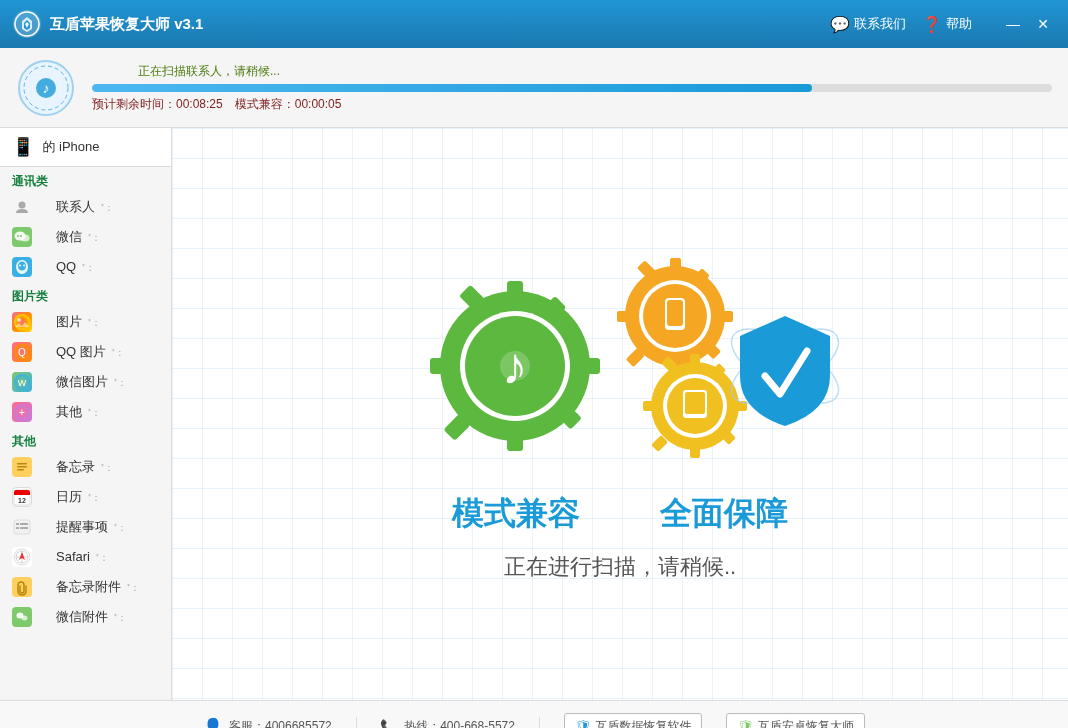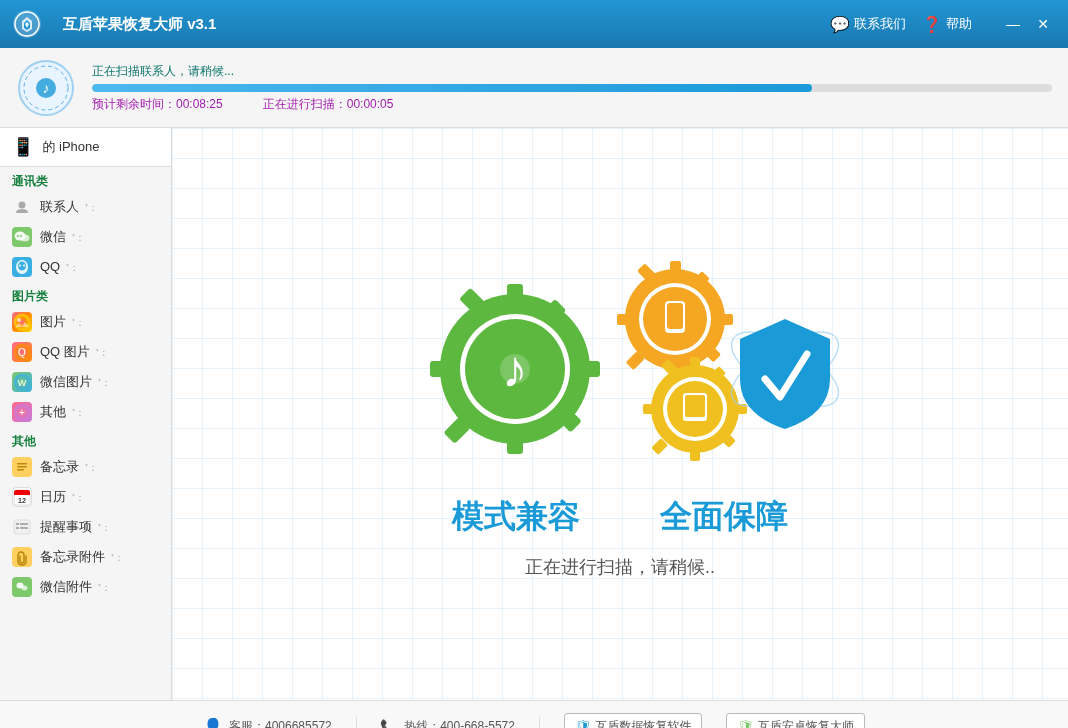--- a/index.html
+++ b/index.html
@@ -14,21 +14,20 @@
 
     
     .title-bar {
       height: 48px;
       background: linear-gradient(180deg, #2196d4 0%, #1a78b0 100%);
       display: flex;
       align-items: center;
       padding: 0 12px;
       color: white;
       user-select: none;
-      gap: 13px;
     }
     .title-logo {
       width: 30px;
       height: 30px;
       margin-right: 8px;
     }
     .title-text {
       font-size: 15px;
       font-weight: bold;
       color: white;
@@ -59,41 +58,42 @@
       display: flex;
       align-items: center;
       justify-content: center;
       color: white;
       font-size: 14px;
       cursor: pointer;
       border-radius: 2px;
     }
     .progress-status-text {
       font-size: 12px;
-      color: #0f766e;
+      color: #4d7c0f;
       margin-bottom: 4px;
+      margin-left: 46px;
     }
     .progress-bar-track {
       height: 8px;
       background: #ddd;
       border-radius: 4px;
       overflow: hidden;
       width: 100%;
     }
     .progress-bar-fill {
       height: 100%;
       background: linear-gradient(90deg, #4db8f0, #1a9ad7);
       border-radius: 4px;
     }
     .progress-times {
       display: flex;
-      gap: 40px;
+      gap: 12px;
       margin-top: 4px;
       font-size: 12px;
-      color: #a21caf;
+      color: #7f1d1d;
     }
 
     
     .main-layout {
       display: flex;
       height: calc(728px - 48px - 52px - 56px);
     }
 
     
     .sidebar {
@@ -116,21 +116,21 @@
     }
     .sidebar-category {
       padding: 6px 12px 2px 12px;
       font-size: 12px;
       color: #15803d;
       font-weight: bold;
     }
     .sidebar-item {
       display: flex;
       align-items: center;
-      gap: 8px;
+      gap: 24px;
       padding: 5px 12px 5px 12px;
       cursor: pointer;
       font-size: 13px;
       color: #333;
     }
     .sidebar-item .item-icon {
       width: 20px;
       height: 20px;
       border-radius: 4px;
       display: flex;
@@ -201,21 +201,21 @@
     .tagline {
       display: flex;
       gap: 80px;
       font-size: 32px;
       font-weight: bold;
       color: #1a9ad7;
     }
 
     
     .scan-text {
-      font-size: 18px;
+      font-size: 22px;
       color: #555;
     }
 
     
     .footer-bar {
       height: 52px;
       background: #f8f8f8;
       border-top: 1px solid #ddd;
       display: flex;
       align-items: center;
@@ -308,21 +308,21 @@
       <text x="29" y="34" text-anchor="middle" fill="white" font-size="14">♪</text>
     </svg>
   </div>
   <div class="scan-info">
     <div class="progress-status-text">正在扫描联系人，请稍候...</div>
     <div class="progress-bar-track">
       <div class="progress-bar-fill" style="width: 75%"></div>
     </div>
     <div class="progress-times">
       <span>预计剩余时间：00:08:25</span>
-      <span>正在进行扫描：00:00:05</span>
+      <span>模式兼容：00:00:05</span>
     </div>
   </div>
 </div>
 
 <div class="main-layout">
 
   <div class="sidebar">
 
     <div class="device-item">
       <span style="font-size:18px; color:#555;">📱</span>
@@ -456,20 +456,32 @@
       <div class="item-icon icon-reminders">
         <svg width="18" height="18" viewBox="0 0 18 18">
             <rect x="1" y="2" width="16" height="14" rx="2" fill="#f0f0f0" stroke="#ddd"></rect>
             <rect x="3" y="5" width="3" height="2" rx="0.5" fill="#aaa"></rect>
             <rect x="7" y="5" width="8" height="2" rx="0.5" fill="#aaa"></rect>
             <rect x="3" y="9" width="3" height="2" rx="0.5" fill="#aaa"></rect>
             <rect x="7" y="9" width="8" height="2" rx="0.5" fill="#aaa"></rect>
           </svg>
       </div>
       <span class="sidebar-item-text">提醒事项 <span class="spin-dots">⁺：</span></span>
+    </div>
+    <div class="sidebar-item">
+      <div class="item-icon icon-safari">
+        <svg width="18" height="18" viewBox="0 0 18 18">
+            <circle cx="9" cy="9" r="8" fill="white" stroke="#ddd"></circle>
+            <circle cx="9" cy="9" r="6" fill="none" stroke="#aaa" stroke-width="0.5"></circle>
+            <line x1="9" y1="3" x2="9" y2="15" stroke="#aaa" stroke-width="0.5"></line>
+            <line x1="3" y1="9" x2="15" y2="9" stroke="#aaa" stroke-width="0.5"></line>
+            <polygon points="9,4 12,12 9,10 6,12" fill="#e00" opacity="0.8"></polygon>
+          </svg>
+      </div>
+      <span class="sidebar-item-text">Safari <span class="spin-dots">⁺：</span></span>
     </div>
     <div class="sidebar-item">
       <div class="item-icon icon-memos">
         <svg width="18" height="18" viewBox="0 0 18 18">
             <rect x="2" y="1" width="14" height="16" rx="2" fill="#ffd060"></rect>
             <path d="M7 8 L7 13 Q7 15 9 15 Q11 15 11 13 L11 7 Q11 4 8 4 Q5 4 5 8 L5 13 Q5 17 9 17 Q13 17 13 13 L13 8" fill="none" stroke="#b8860b" stroke-width="1.5" stroke-linecap="round"></path>
           </svg>
       </div>
       <span class="sidebar-item-text">备忘录附件 <span class="spin-dots">⁺：</span></span>
     </div>

